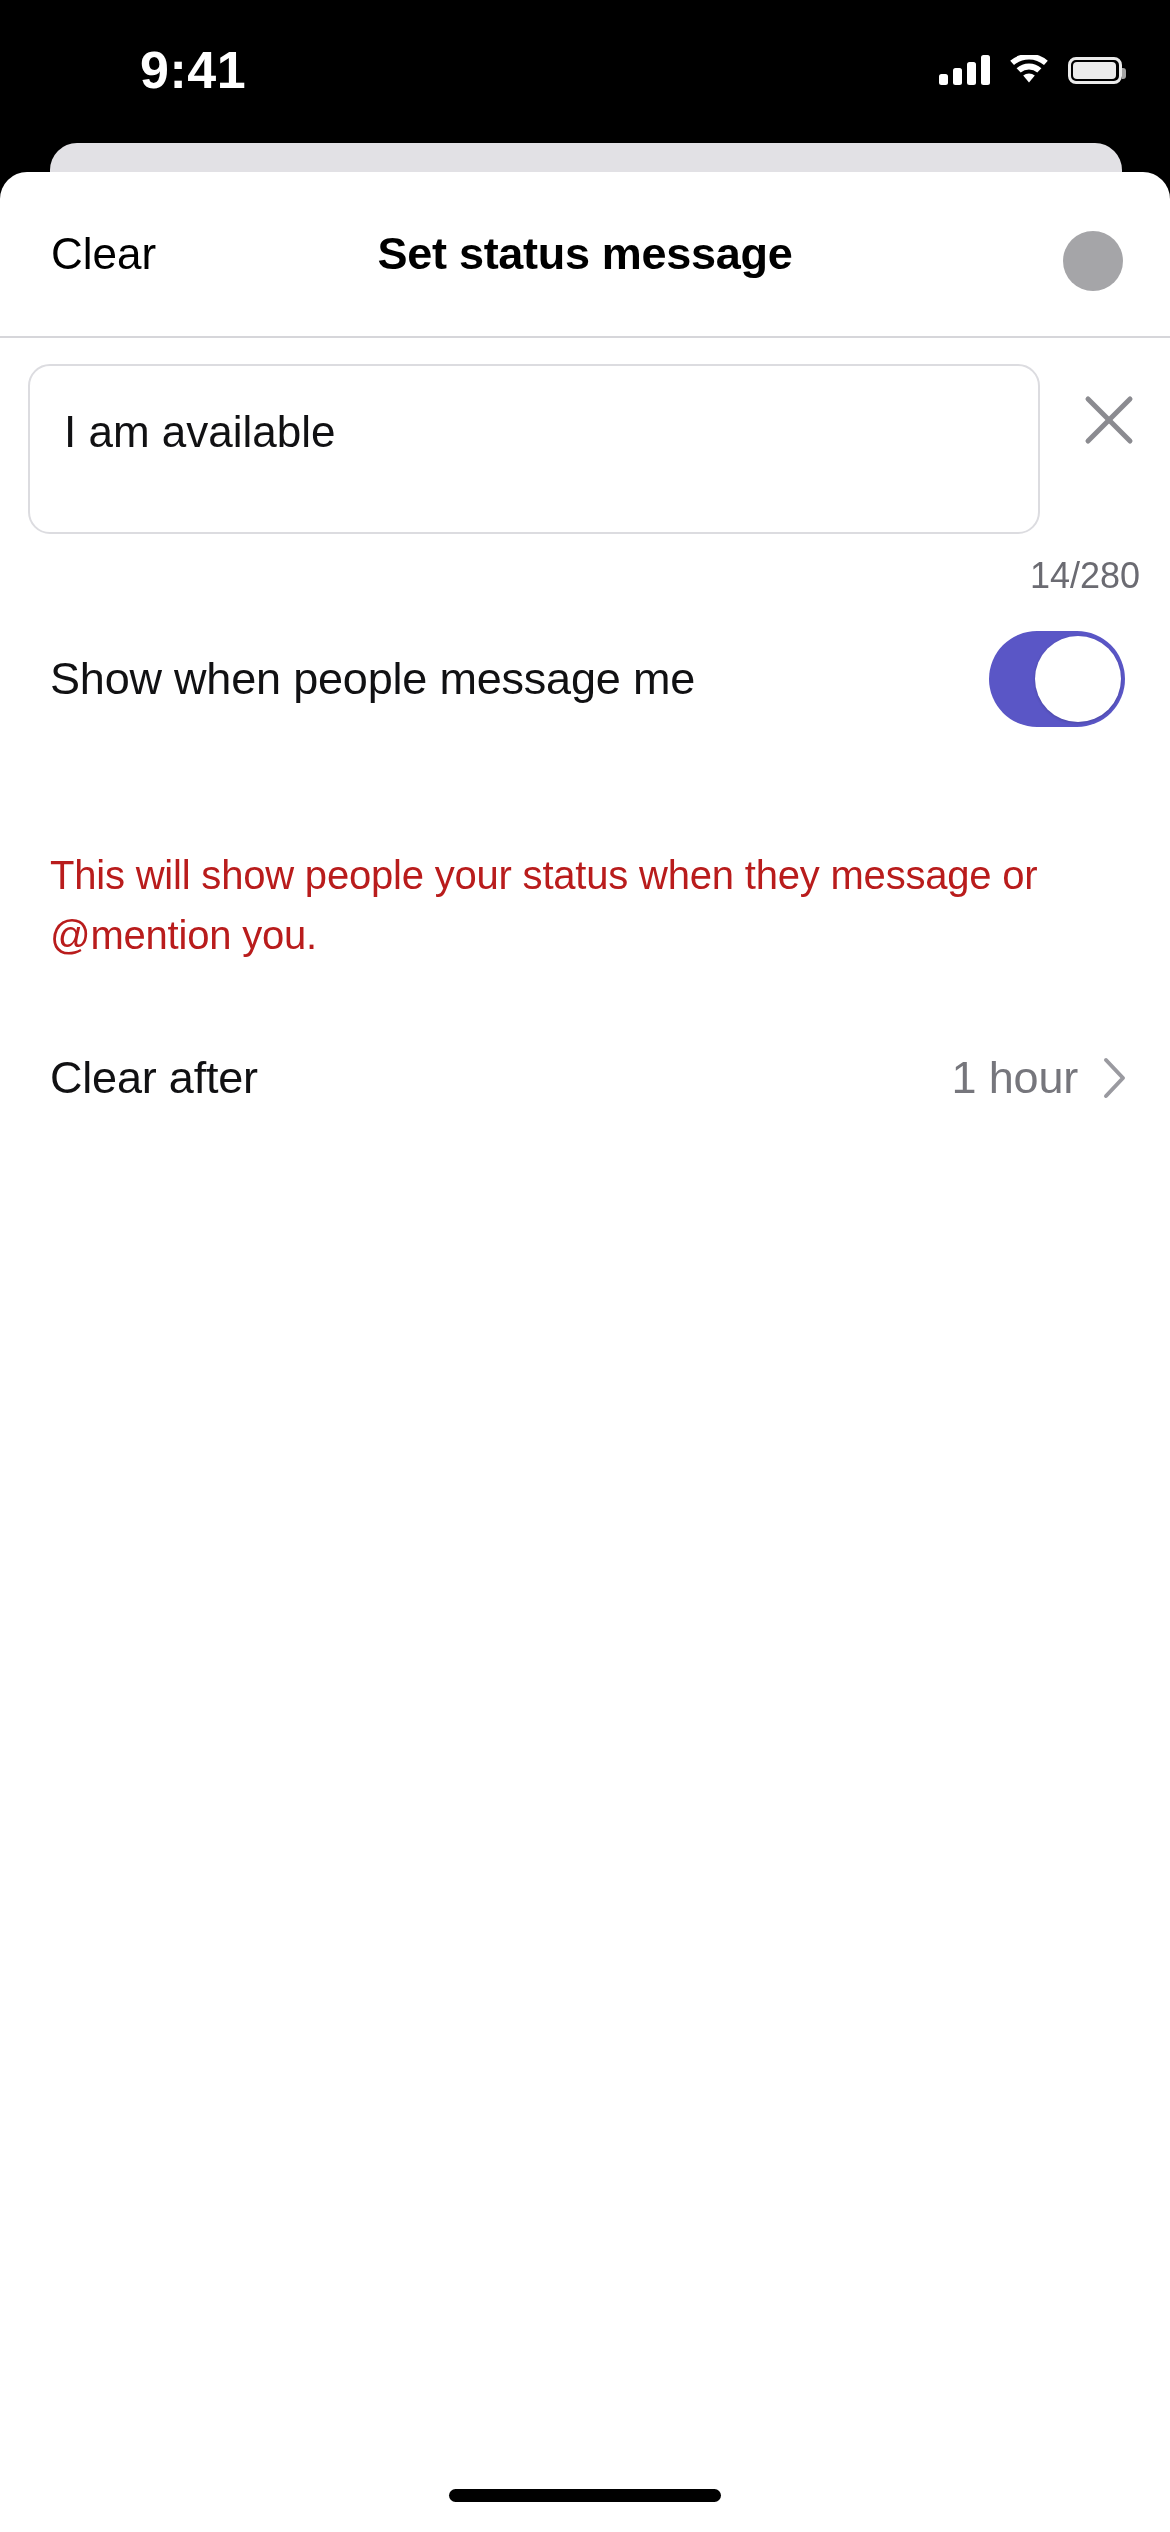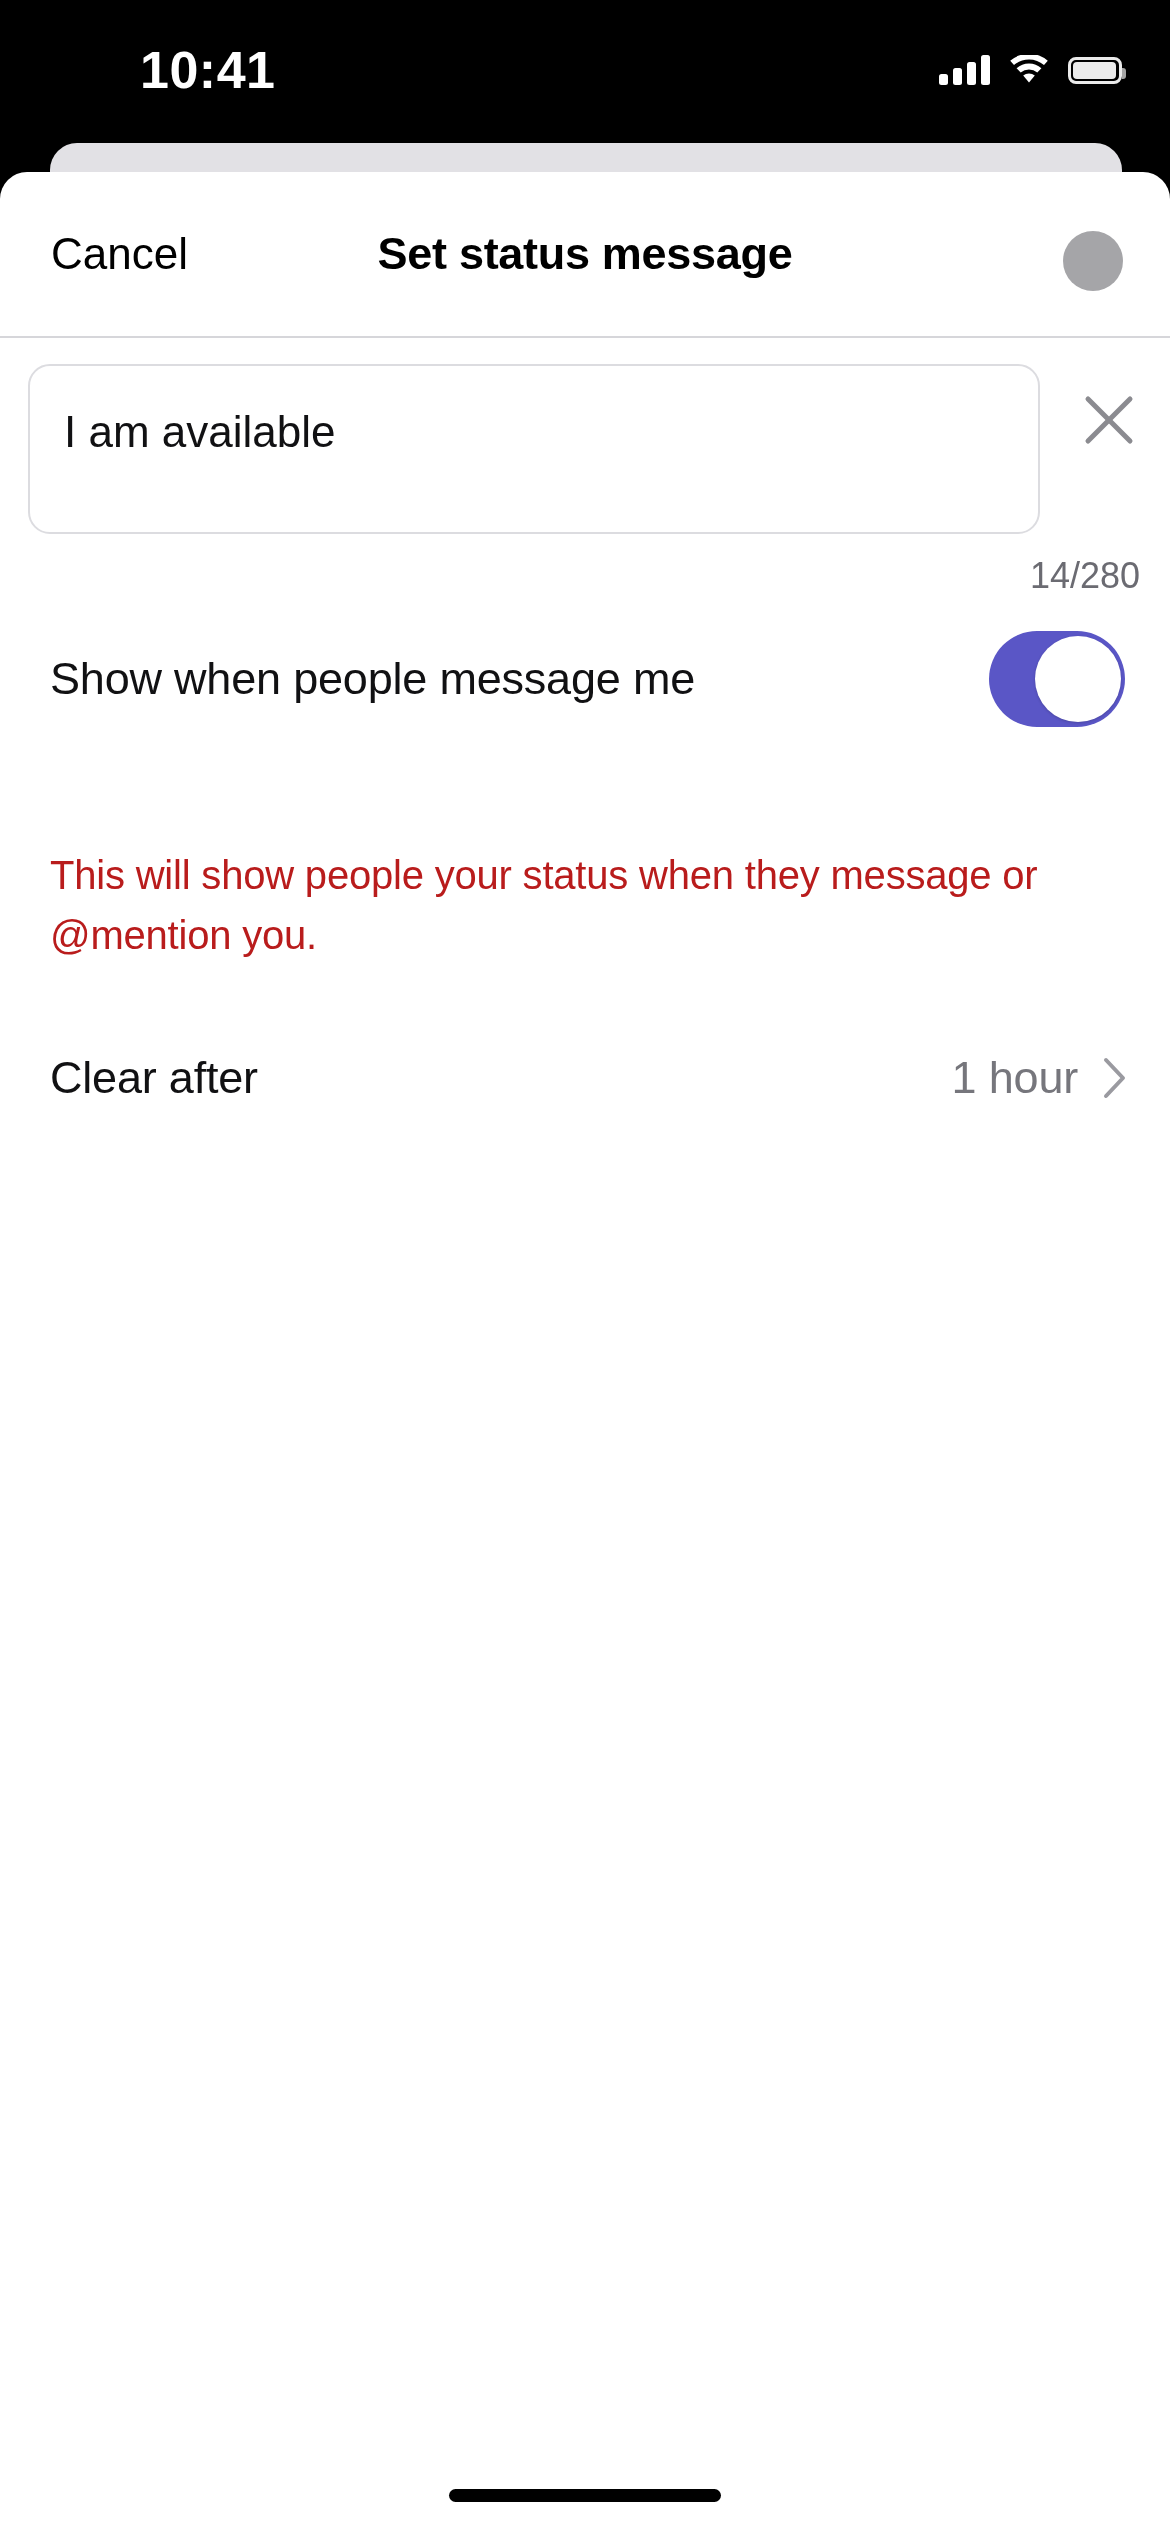--- a/index.html
+++ b/index.html
@@ -273,21 +273,21 @@
     background:#000000;
     z-index:30;
   }
 </style>
 </head>
 <body>
 
 <div class="device">
 
   <div class="status-bar">
-    <div class="status-time">10:41</div>
+    <div class="status-time">9:41</div>
     <div class="status-right">
       <span class="signal">
         <i></i>
           <i></i>
           <i></i>
           <i></i>
       </span>
       <span>
         <svg class="wifi" viewBox="0 0 40 30" xmlns="http://www.w3.org/2000/svg">
           <path d="M20 27.5 L14.2 20.6 A9 9 0 0 1 25.8 20.6 Z" fill="#ffffff"></path>
@@ -299,21 +299,21 @@
         <span class="fill"></span>
       </span>
     </div>
   </div>
 
   <div class="back-card"></div>
 
   <div class="sheet">
 
     <div class="nav-bar">
-      <button class="nav-cancel">Cancel</button>
+      <button class="nav-cancel">Clear</button>
       <div class="nav-title">Set status message</div>
       <div class="nav-divider"></div>
     </div>
 
     <div class="field-wrap">
       <textarea class="status-input" placeholder="What's your status?" style="">I am available</textarea>
       <span class="clear-icon">
         <svg viewBox="0 0 56 56" xmlns="http://www.w3.org/2000/svg">
           <line x1="7" y1="7" x2="49" y2="49" stroke="#8b8b90" stroke-width="5" stroke-linecap="round"></line>
           <line x1="49" y1="7" x2="7" y2="49" stroke="#8b8b90" stroke-width="5" stroke-linecap="round"></line>

